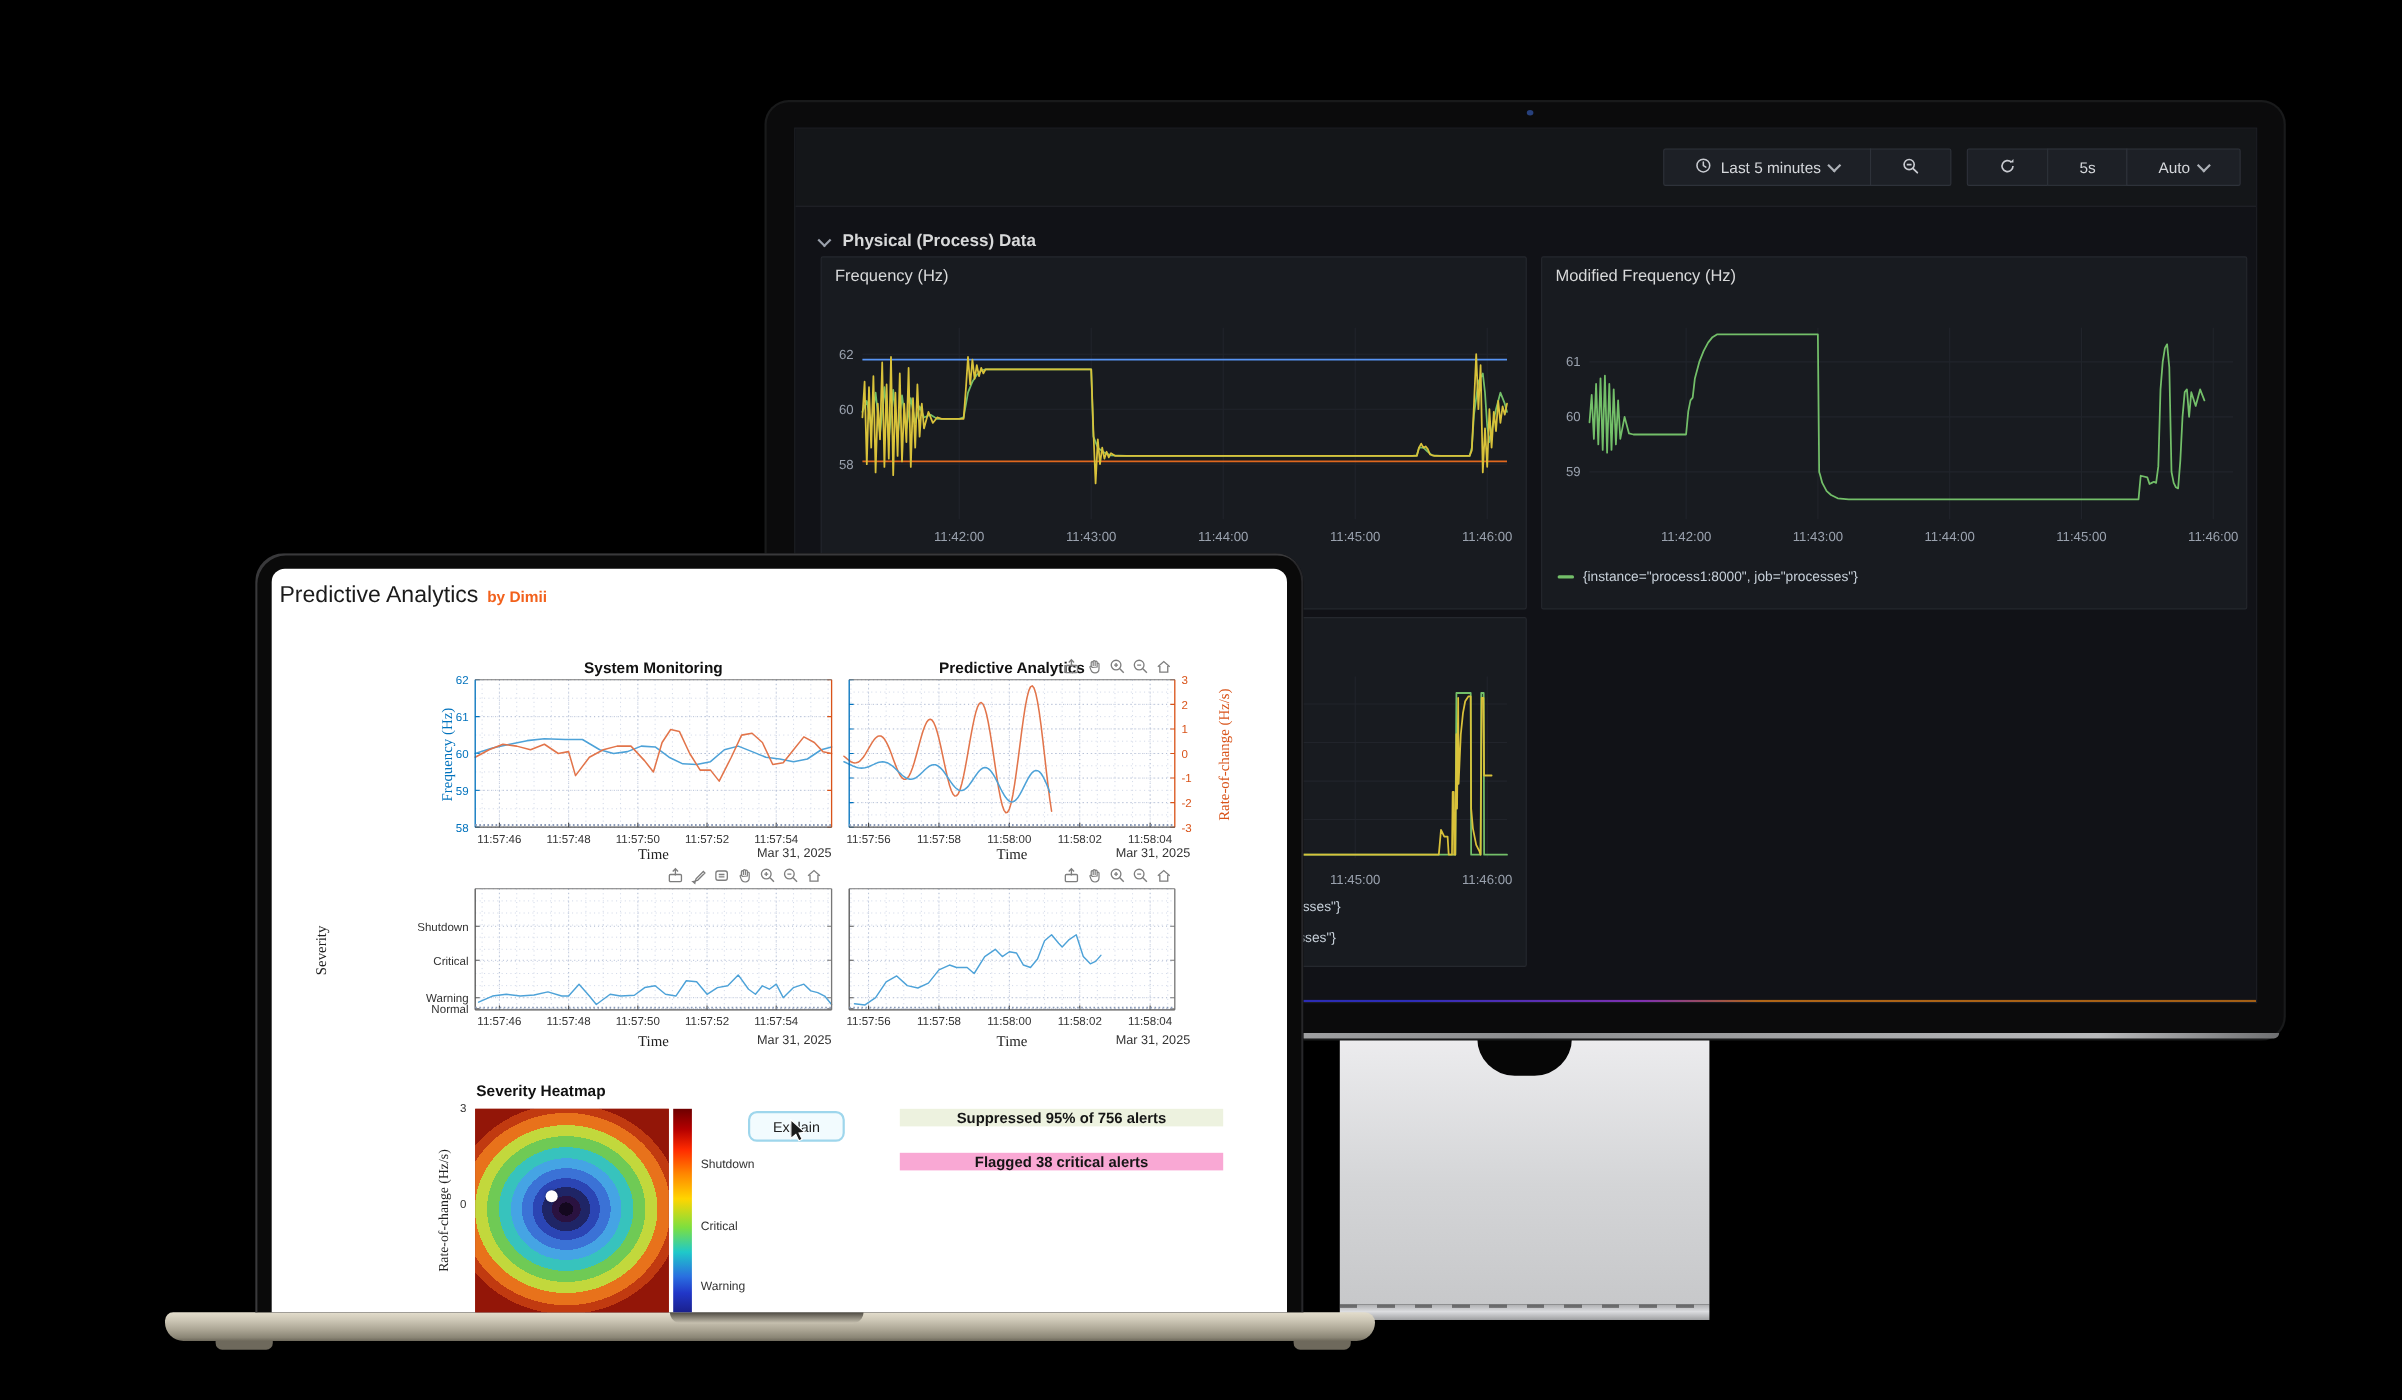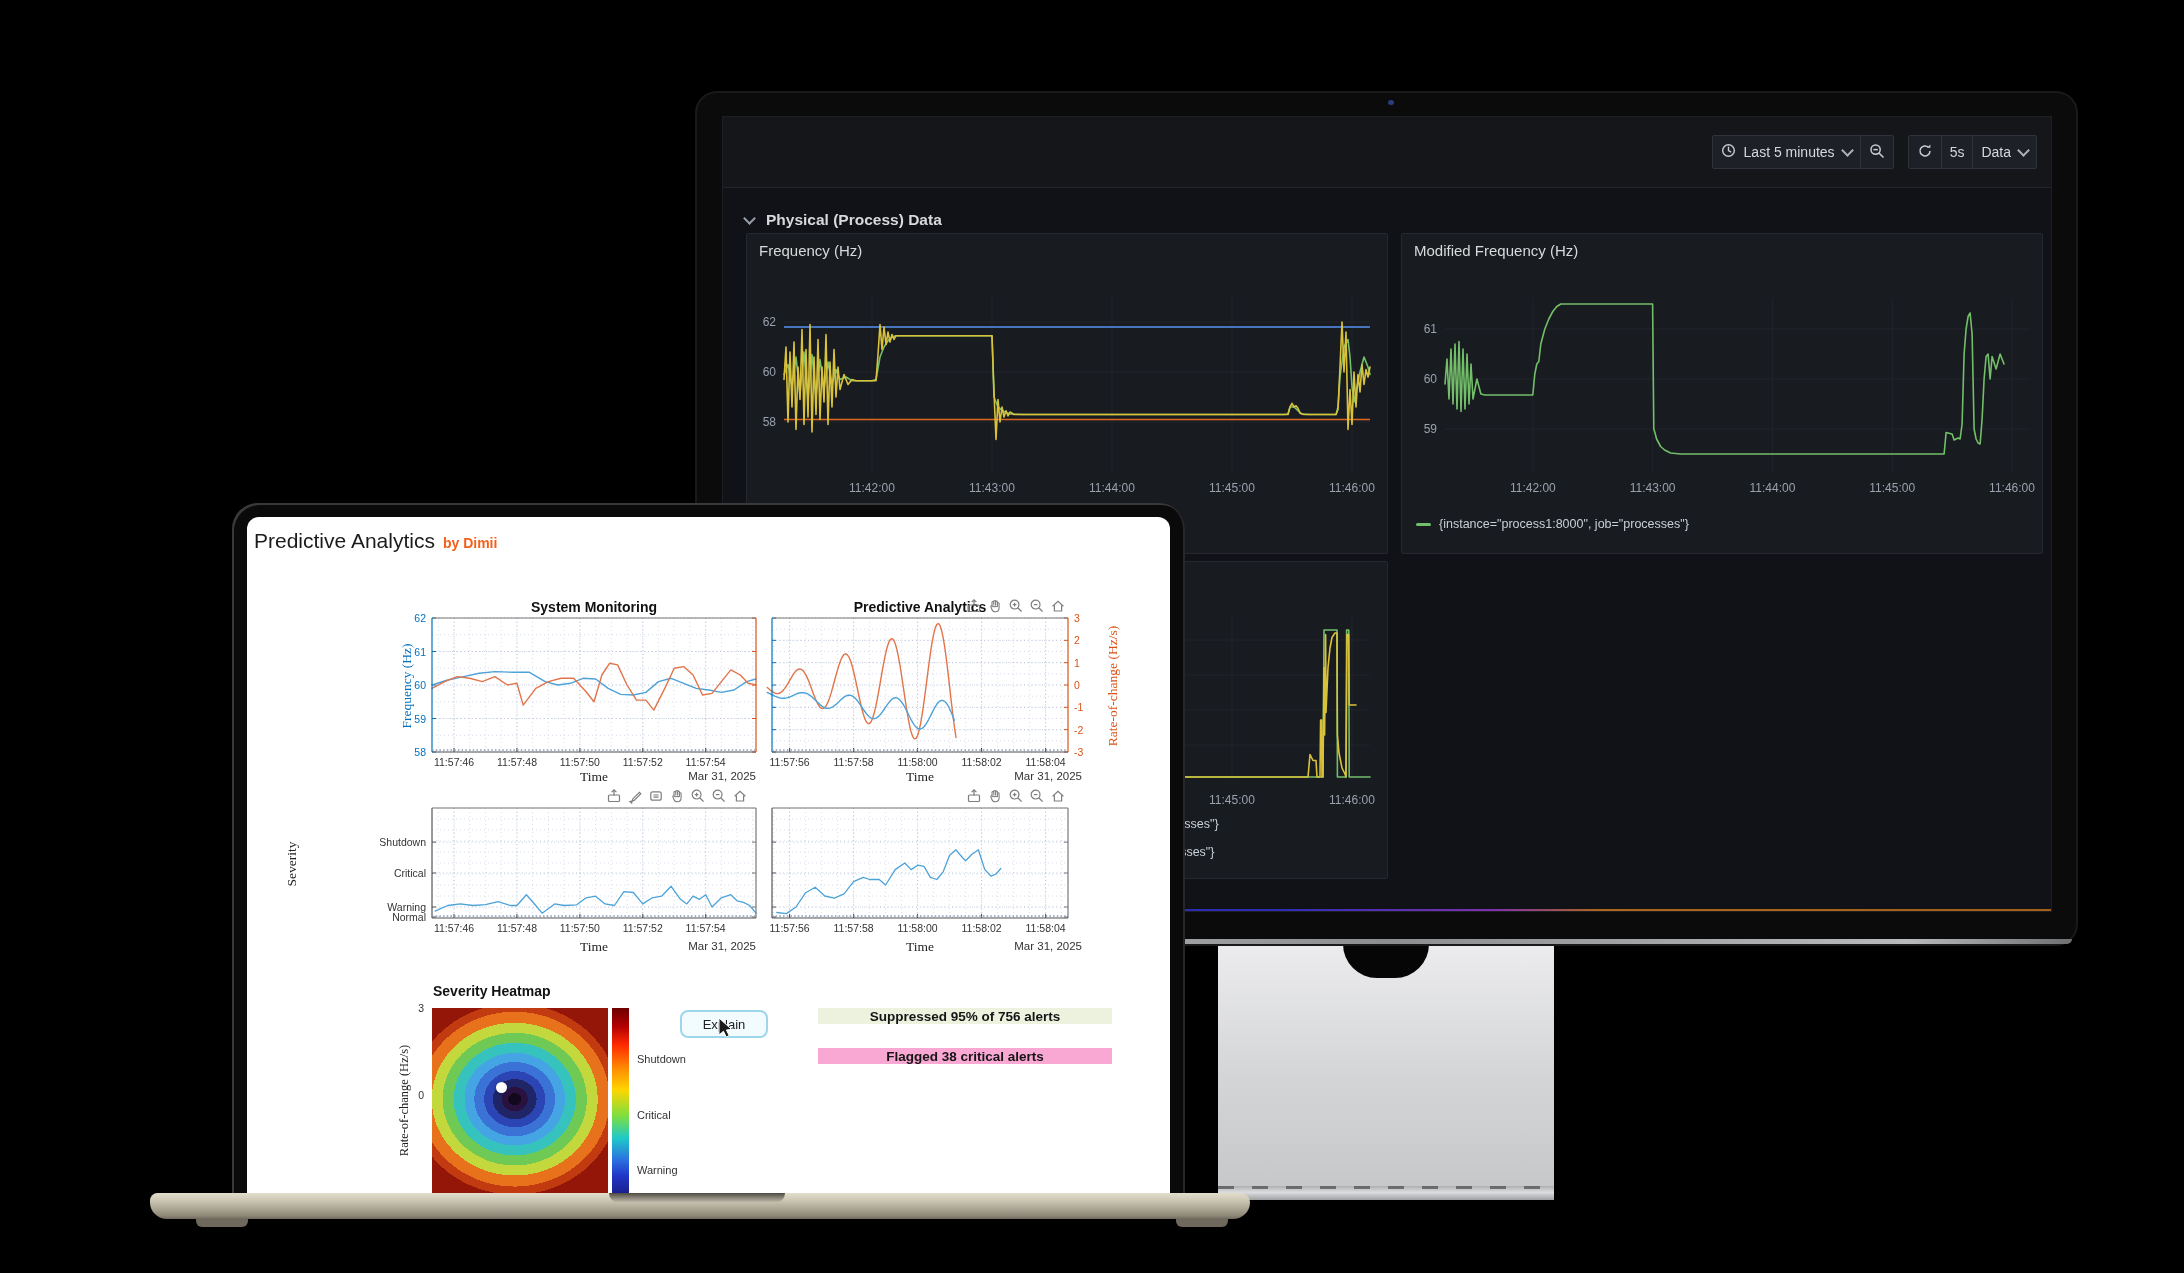--- a/index.html
+++ b/index.html
@@ -18,21 +18,21 @@
   .stand-base{left:1218px;top:1186px;width:336px;height:14px;z-index:1;
     background:linear-gradient(180deg,#aeafb1,#dcdde0 45%,#9fa0a2)}
   .stand-base::before{content:"";position:absolute;left:0;top:0;height:3px;width:100%;opacity:.55;
     background:repeating-linear-gradient(90deg,#2b2b2b 0 16px,transparent 16px 34px)}
   
   .screen{left:722px;top:116px;width:1330px;height:796px;background:#111217;overflow:hidden;z-index:2;
     border:1px solid #1d1f24;box-sizing:border-box}
   .gnav{position:absolute;left:0;top:0;width:100%;height:70px;background:#141619;border-bottom:1px solid #22242a}
   .gctrl{position:absolute;right:14px;top:18px;display:flex;gap:14px;height:34px}
   .ggroup{display:flex}
-  .gbtn{display:flex;align-items:center;gap:8px;padding:0 8px;background:#1d2026;border:1px solid #2e323a;
+  .gbtn{display:flex;align-items:center;gap:8px;padding:0 28px;background:#1d2026;border:1px solid #2e323a;
     color:#d5d7db;font-size:14px;cursor:pointer;box-sizing:border-box}
   .gbtn+.gbtn{margin-left:-1px}
   .ggroup .gbtn:first-child{border-radius:2px 0 0 2px}
   .ggroup .gbtn:last-child{border-radius:0 2px 2px 0}
   .chev{width:7px;height:7px;border-right:2px solid #aeb2b8;border-bottom:2px solid #aeb2b8;
     transform:rotate(45deg);margin-top:-4px}
   .gsec{position:absolute;left:22px;top:94px;display:flex;align-items:center;gap:12px;color:#d8d9da;
     font-size:15.5px;font-weight:600;cursor:pointer}
   .gsec .chev{border-color:#9aa0ab}
   .gpanel{position:absolute;background:#181b20;border:1px solid #25282e;border-radius:2px;box-sizing:border-box}
@@ -122,21 +122,21 @@
         <div class="gbtn">
           <span><svg width="16" height="16" viewBox="0 0 16 16">
                 <path d="M13 8a5 5 0 1 1-1.5-3.6" fill="none" stroke="#c9cbd1" stroke-width="1.5"></path>
                 <path d="M13.4 1.6v3.2h-3.2z" fill="#c9cbd1"></path>
               </svg></span>
         </div>
         <div class="gbtn">
           <span>5s</span>
         </div>
         <div class="gbtn">
-          <span>Data</span>
+          <span>Auto</span>
           <span class="chev"></span>
         </div>
       </div>
     </div>
   </div>
 
   <div class="gsec">
     <span class="chev"></span>
     <span>Physical (Process) Data</span>
   </div>

